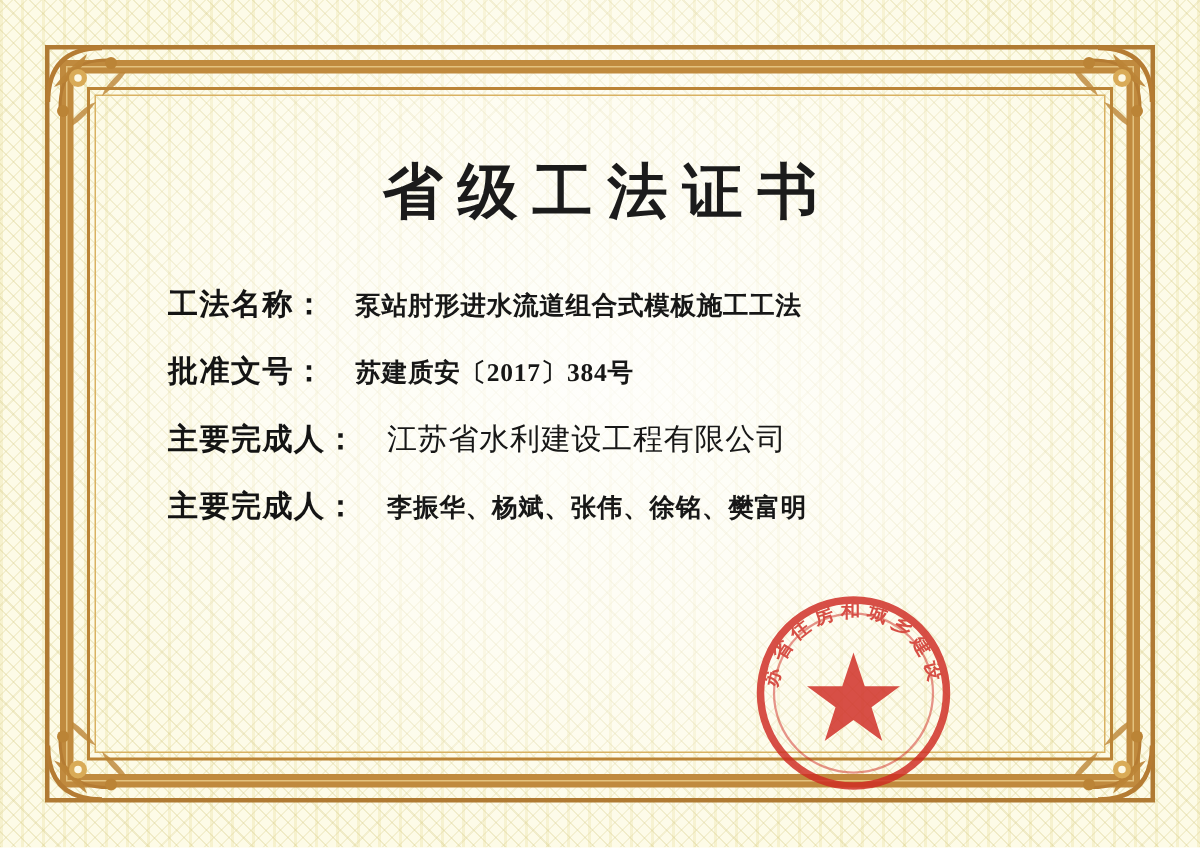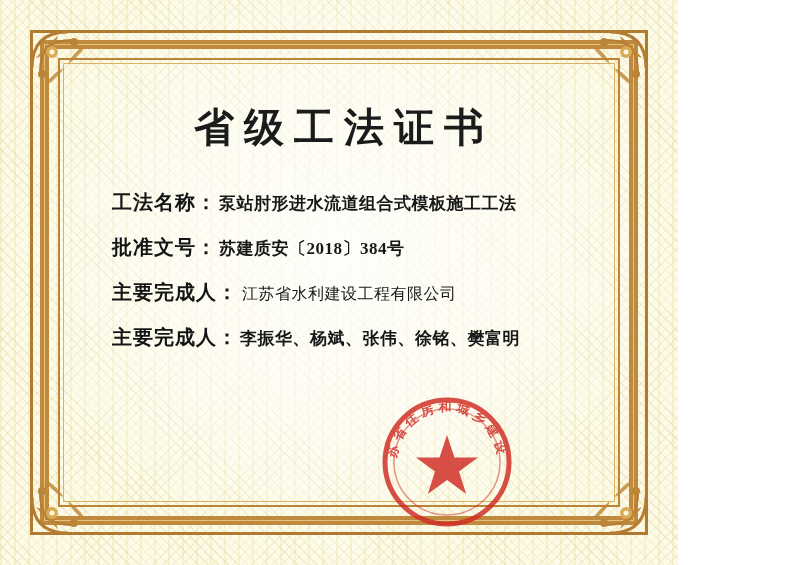--- a/index.html
+++ b/index.html
@@ -9,21 +9,21 @@
   }
   body {
     width: 800px;
     height: 565px;
     font-family: "Liberation Serif", serif;
     overflow: hidden;
   }
 
   .certificate {
     position: relative;
-    width: 678px;
+    width: 800px;
     height: 565px;
     background: #fdfbe8;
     box-sizing: border-box;
     overflow: hidden;
   }
 
   
   .texture {
     position: absolute;
     inset: 0;
@@ -128,31 +128,31 @@
     font-weight: bold;
     color: #141414;
     letter-spacing: 1px;
     white-space: nowrap;
   }
   .field-value {
     font-size: 17px;
     font-weight: bold;
     color: #171717;
     letter-spacing: 0.5px;
-    margin-left: 2px;
+    margin-left: 20px;
     white-space: nowrap;
   }
   .field-value.value-small {
     font-size: 16px;
     font-weight: normal;
   }
   .field-value.value-unit {
-    margin-left: 4px;
+    margin-left: 20px;
     font-weight: normal;
-    font-size: 16px;
+    font-size: 20px;
   }
 
   .date-row {
     position: absolute;
     right: 22px;
     bottom: 56px;
     font-size: 24px;
     font-weight: bold;
     letter-spacing: 5px;
     color: #121212;
@@ -262,21 +262,21 @@
   <div class="content">
     <div class="title">省级工法证书</div>
 
     <div class="fields">
       <div class="field-row">
         <span class="field-label">工法名称：</span>
         <span class="field-value">泵站肘形进水流道组合式模板施工工法</span>
       </div>
       <div class="field-row">
         <span class="field-label">批准文号：</span>
-        <span class="field-value">苏建质安〔2018〕384号</span>
+        <span class="field-value">苏建质安〔2017〕384号</span>
       </div>
       <div class="field-row">
         <span class="field-label">主要完成人：</span>
         <span class="field-value value-unit">江苏省水利建设工程有限公司</span>
       </div>
       <div class="field-row">
         <span class="field-label">主要完成人：</span>
         <span class="field-value">李振华、杨斌、张伟、徐铭、樊富明</span>
       </div>
     </div>

